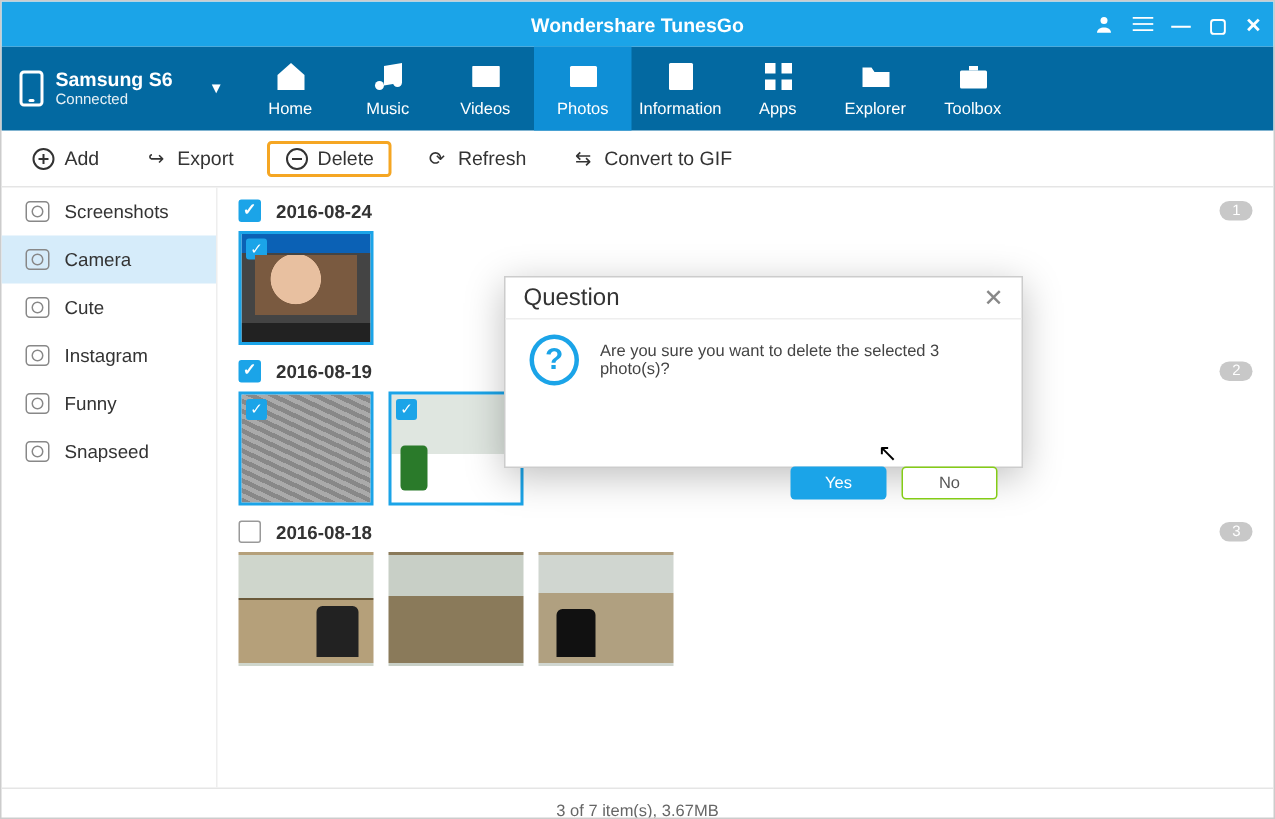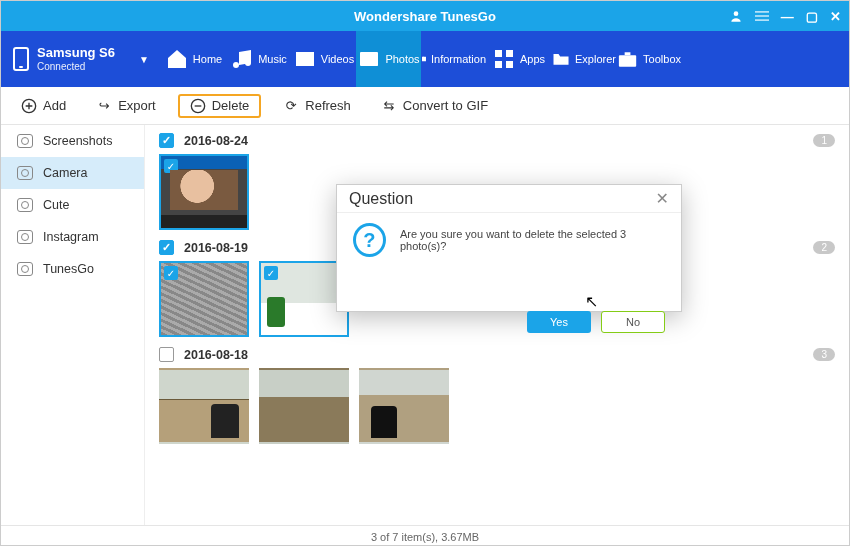--- a/index.html
+++ b/index.html
@@ -4,30 +4,30 @@
 <style>
 * { box-sizing: border-box; margin: 0; padding: 0; font-family: "Segoe UI", Arial, sans-serif; }
 body { width: 850px; height: 546px; overflow: hidden; background: #fff; border: 1px solid #ccc; }
 
 
 .titlebar { height: 30px; background: #1ba4e8; color: #fff; display: flex; align-items: center; justify-content: center; position: relative; font-size: 13px; font-weight: bold; text-align: center; }
 .titlebar .win-controls { position: absolute; right: 8px; top: 0; height: 30px; display: flex; align-items: center; gap: 12px; }
 .titlebar .win-controls span { cursor: pointer; font-size: 13px; display: flex; align-items: center; }
 
 
-.header { height: 56px; background: #1d4ed8; display: flex; align-items: stretch; }
+.header { height: 56px; background: #0369a1; display: flex; align-items: stretch; }
 .device { width: 160px; display: flex; align-items: center; padding-left: 12px; gap: 8px; color: #fff; }
 .device .phone-icon { width: 16px; height: 24px; border: 2px solid #fff; border-radius: 3px; position: relative; }
 .device .phone-icon::after { content:""; position:absolute; bottom:1px; left:50%; transform:translateX(-50%); width:4px; height:2px; background:#fff; border-radius:1px;}
 .device .txt { line-height: 1.1; }
 .device .name { font-size: 13px; font-weight: bold; }
 .device .status { font-size: 10px; opacity: .9; }
 .device .chev { margin-left: auto; margin-right: 12px; color: #fff; font-size: 10px; }
 .nav { display: flex; }
-.nav-item { width: 65px; display: flex; flex-direction: row; align-items: center; justify-content: center; color: #fff; font-size: 11px; cursor: pointer; gap: 4px; }
+.nav-item { width: 65px; display: flex; flex-direction: column; align-items: center; justify-content: center; color: #fff; font-size: 11px; cursor: pointer; gap: 4px; }
 .nav-item.active { background: #0f8fd6; }
 .nav-item svg { width: 24px; height: 24px; fill: #fff; }
 
 
 .toolbar { height: 38px; border-bottom: 1px solid #e5e5e5; display: flex; align-items: center; padding-left: 12px; gap: 14px; font-size: 13px; color: #333; }
 .tool-btn { display: flex; align-items: center; gap: 6px; cursor: pointer; padding: 4px 8px; border-radius: 3px; }
 .tool-btn.highlight { border: 2px solid #f5a623; padding: 2px 10px; }
 .tool-btn svg, .tool-btn .glyph { width: 16px; height: 16px; display:flex; align-items:center; justify-content:center; }
 
 
@@ -57,21 +57,21 @@
 .fill-carpet { background: repeating-linear-gradient(25deg,#888 0 3px,#aaa 3px 6px); }
 .fill-desk { background: linear-gradient(#dfe6e0 0 55%, #fff 55% 100%); position:relative;}
 .fill-desk::before{content:"";position:absolute;left:6px;bottom:8px;width:18px;height:30px;background:#2a7a2a;border-radius:3px;}
 .fill-office1 { background: linear-gradient(#cfd6cc 0 40%, #6b5a3a 40% 42%, #b5a07a 42% 100%); position:relative;}
 .fill-office1::after{content:"";position:absolute;right:8px;bottom:4px;width:28px;height:34px;background:#222;border-radius:4px 4px 0 0;}
 .fill-office2 { background: linear-gradient(#c8cfc6 0 38%, #8a7a5a 38% 100%); }
 .fill-office3 { background: linear-gradient(#d0d6d0 0 35%, #b0a080 35% 100%); position:relative;}
 .fill-office3::after{content:"";position:absolute;left:10px;bottom:4px;width:26px;height:32px;background:#111;border-radius:4px 4px 0 0;}
 
 
-.statusbar { height: 22px; border-top: 1px solid #e5e5e5; display:flex; align-items:center; justify-content:center; font-size:11px; color:#666;}
+.statusbar { height: 22px; border-top: 1px solid #e5e5e5; display:flex; align-items:flex-end; justify-content:center; font-size:11px; color:#666;}
 
 
 .overlay { position:absolute; left:0; top:0; right:0; bottom:0; pointer-events:none; }
 .dialog { position:absolute; left:336px; top:184px; width:346px; height:128px; background:#fff; border:1px solid #ccc; box-shadow:0 6px 24px rgba(0,0,0,.25); pointer-events:auto; font-size:12px;}
 .dialog .dlg-head { height:28px; display:flex; align-items:center; justify-content:space-between; padding:0 12px; font-size:16px; color:#333; border-bottom:1px solid #eee;}
 .dialog .dlg-body { display:flex; align-items:center; gap:14px; padding:10px 16px; }
 .dialog .q-icon { width:34px; height:34px; border:3px solid #1ba4e8; border-radius:50%; display:flex; align-items:center; justify-content:center; color:#1ba4e8; font-size:20px; font-weight:bold;}
 .dialog .dlg-msg { font-size:11px; color:#444;}
 .dialog .dlg-foot { display:flex; justify-content:flex-end; gap:10px; padding:0 16px 10px;margin-top:44px;}
 .dlg-btn { width:64px; height:22px; border-radius:3px; font-size:11px; display:flex; align-items:center; justify-content:center; cursor:pointer;}
@@ -223,21 +223,25 @@
       <div class="side-item">
         <span class="icn"></span>
         <span>Cute</span>
       </div>
       <div class="side-item">
         <span class="icn"></span>
         <span>Instagram</span>
       </div>
       <div class="side-item">
         <span class="icn"></span>
-        <span>TunesGo</span>
+        <span>Funny</span>
+      </div>
+      <div class="side-item">
+        <span class="icn"></span>
+        <span>Snapseed</span>
       </div>
     </div>
   <div class="main" id="main">
       <div class="group">
         <div class="group-head">
           <span class="chk checked"></span>
           <span>2016-08-24</span>
           <span class="count">1</span>
         </div>
         <div class="thumbs">

